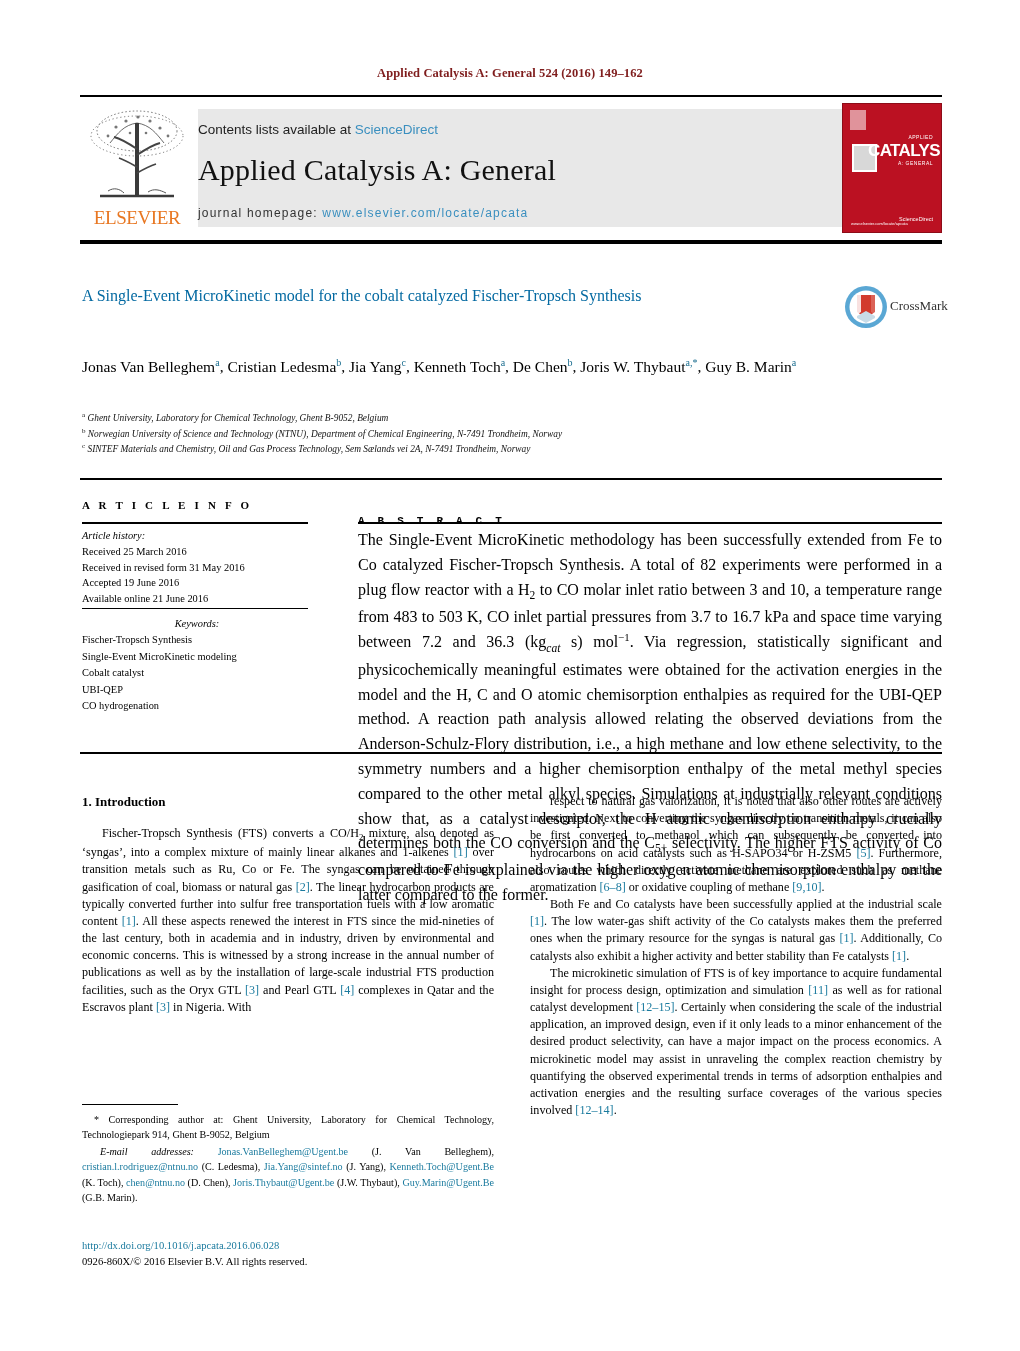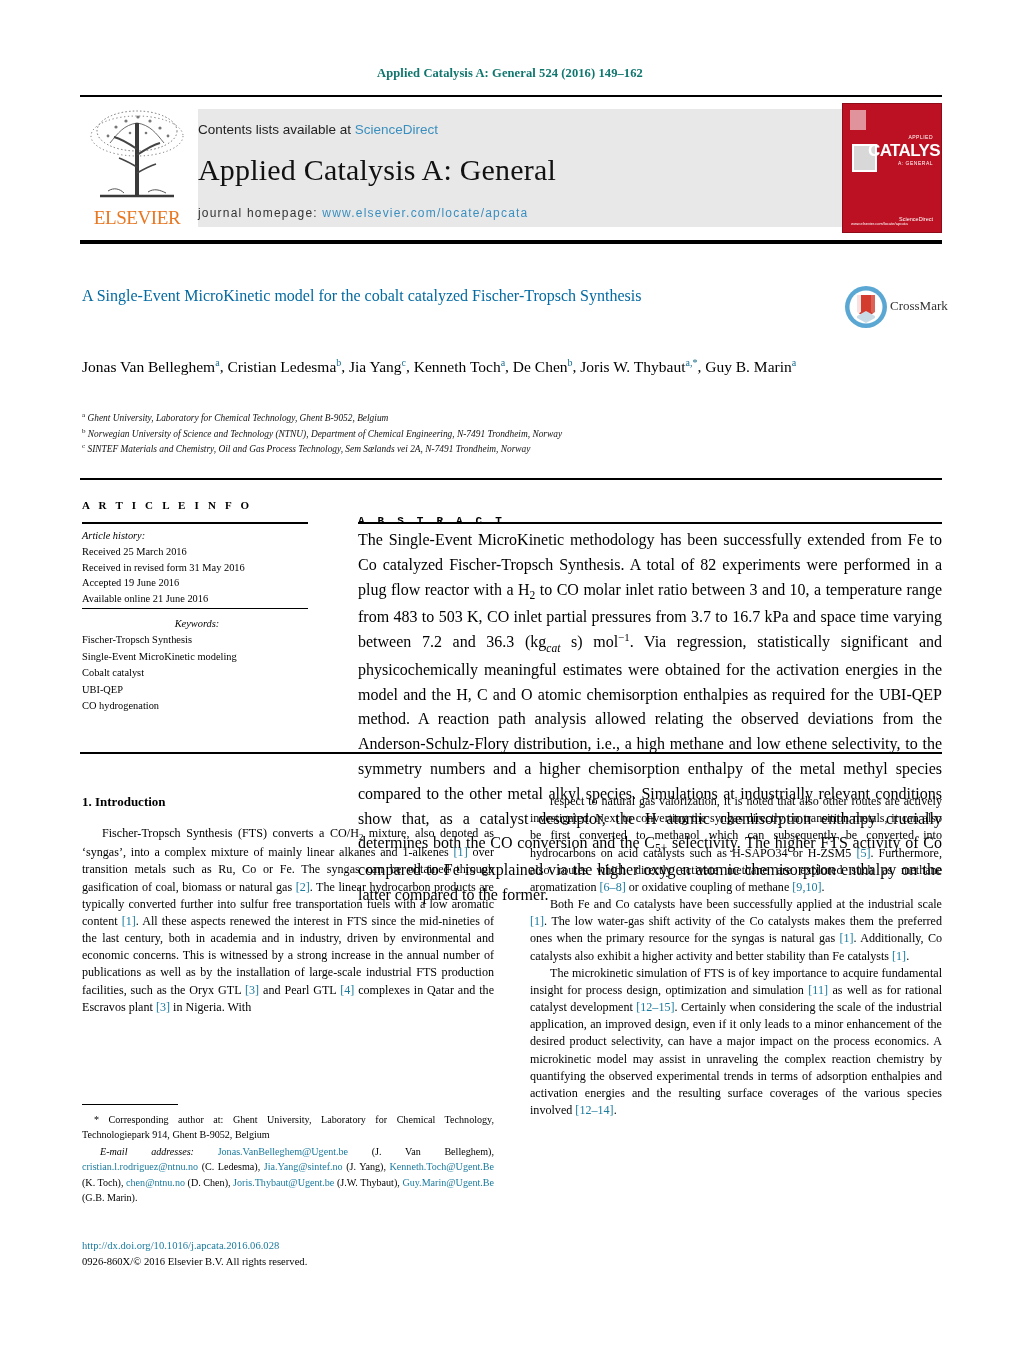--- a/index.html
+++ b/index.html
@@ -22,21 +22,21 @@
   
   .running-head {
     position: absolute;
     top: 66px;
     left: 0;
     width: 1020px;
     text-align: center;
     font-family: "Liberation Serif", serif;
     font-weight: bold;
     font-size: 12.5px;
-    color: #0f766e;
+    color: #7f1d1d;
     letter-spacing: 0.1px;
   }
   .rule-top {
     position: absolute;
     top: 95px;
     left: 80px;
     width: 862px;
     height: 1.6px;
     background: #000000;
   }

